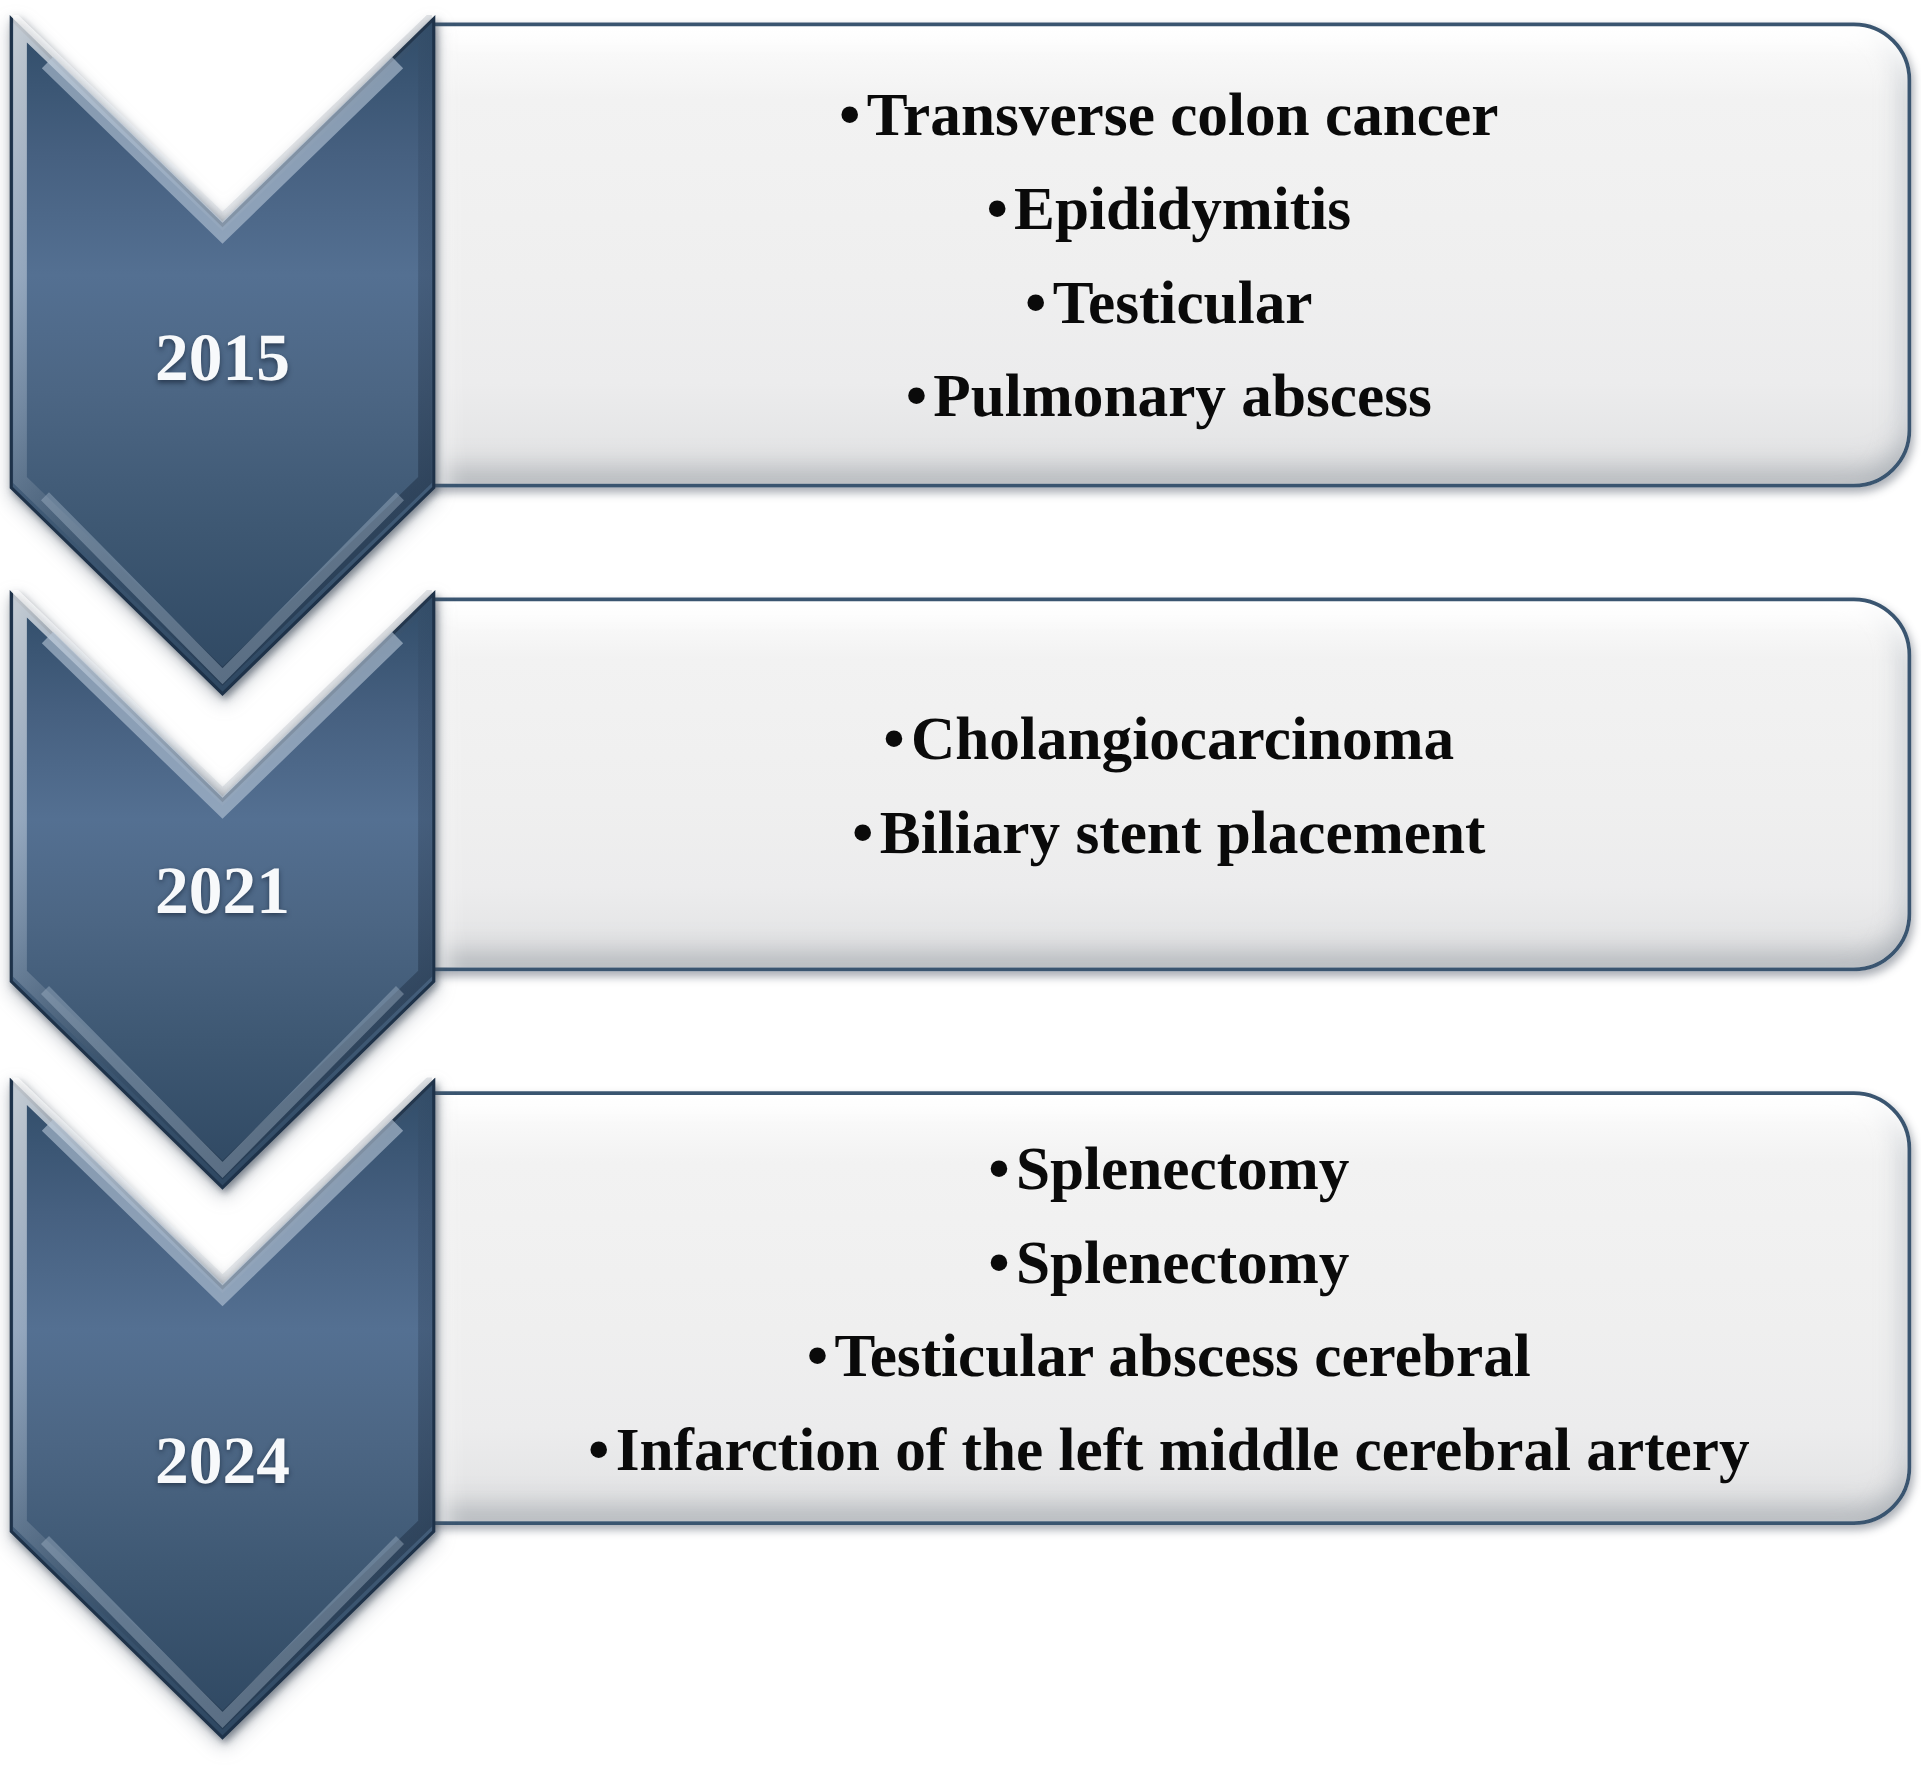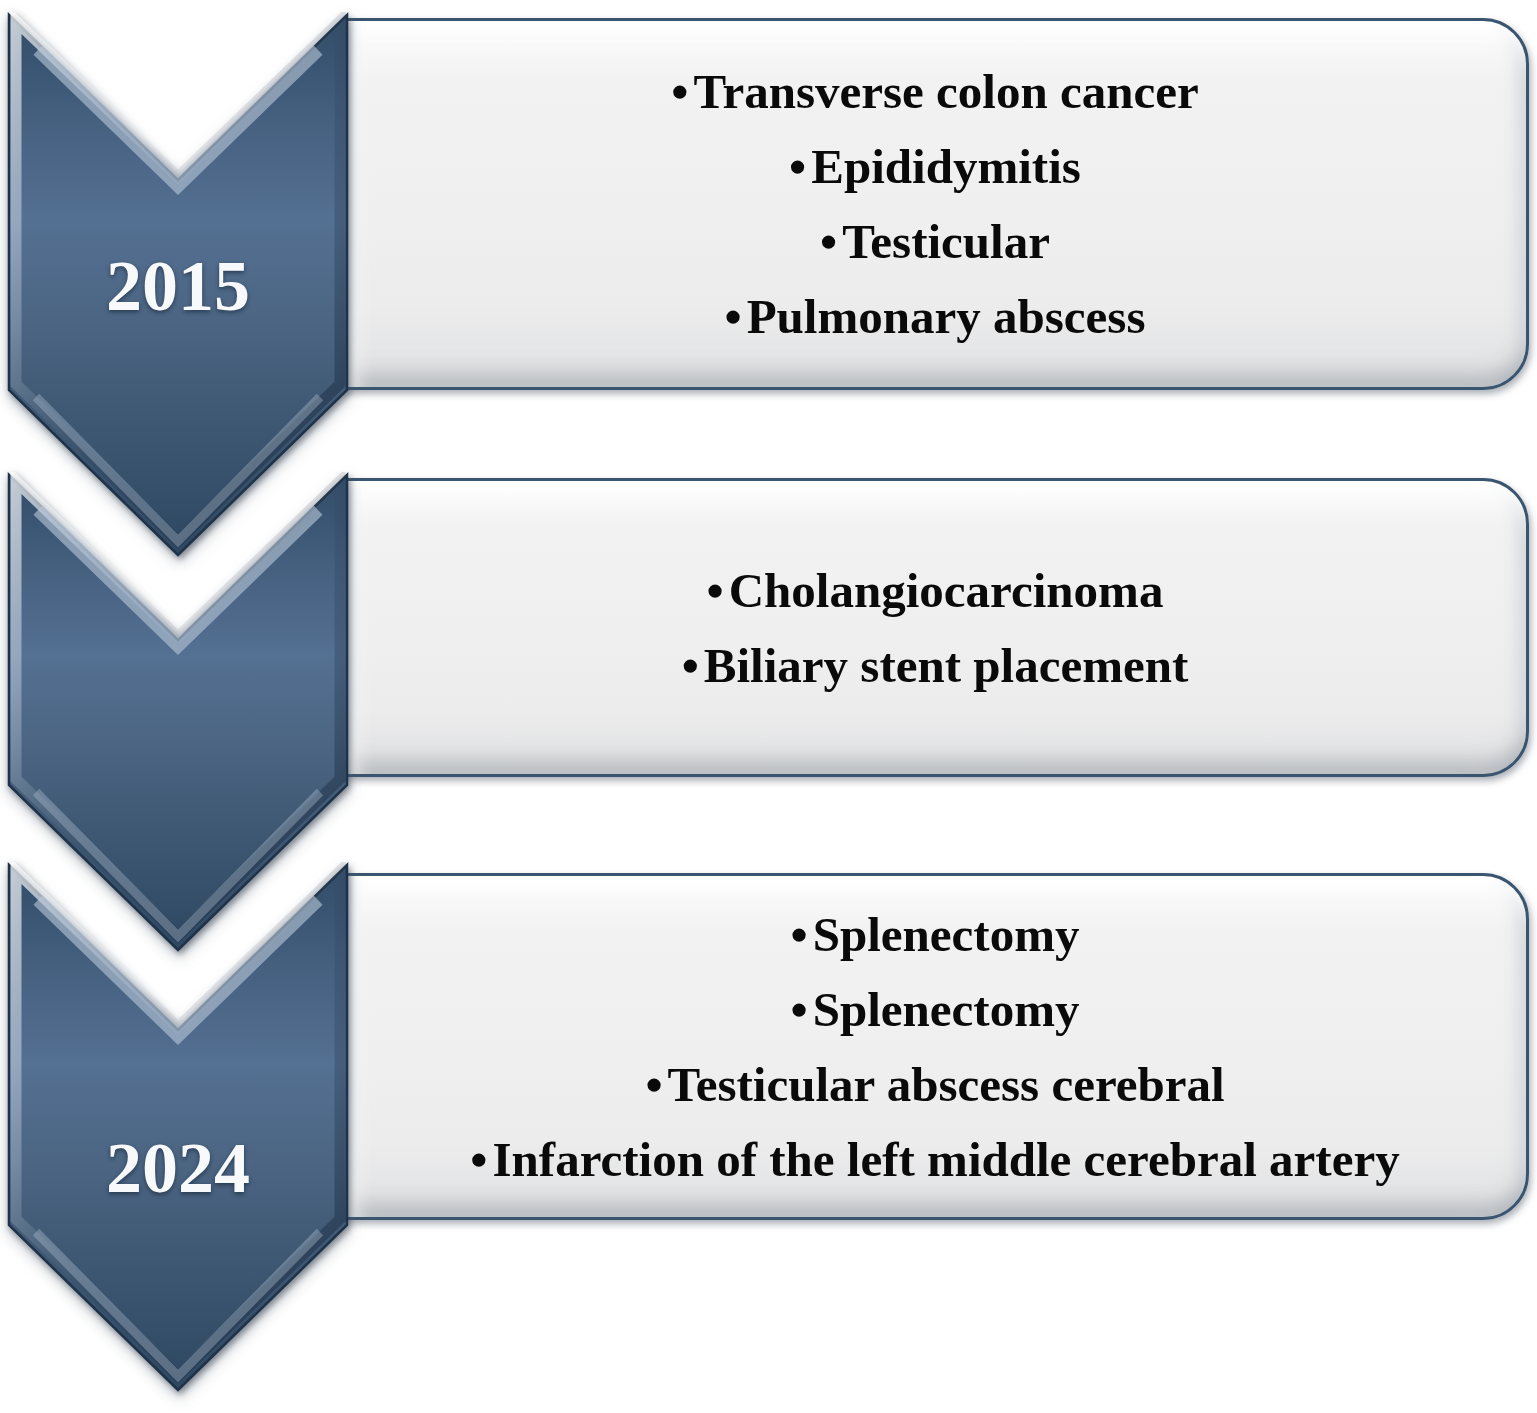--- a/index.html
+++ b/index.html
@@ -50,21 +50,21 @@
   #chev2{top:472px;height:485px;}
   #chev3{top:862px;height:535px;}
   .chev-outer{fill:url(#gBody);stroke:#1e3249;stroke-width:2.5;stroke-linejoin:miter;}
   .chev-rim{fill:none;stroke:url(#gBevel);stroke-width:11;stroke-linejoin:miter;}
   .chev-hl{fill:none;stroke:#b9c8d8;stroke-width:13;opacity:.6;stroke-linejoin:miter;}
   .chev-hl2{fill:none;stroke:#a9bccd;stroke-width:9;opacity:.4;stroke-linejoin:miter;}
 
   .year{
     position:absolute;left:6px;width:344px;
     text-align:center;
-    font-weight:700;font-size:72px;line-height:80px;
+    font-weight:700;font-size:54px;line-height:80px;
     color:#f7f9fb;
     text-shadow:0 2px 4px rgba(12,24,40,.55);
   }
   #year1{top:246px;}
   #year2{top:672px;}
   #year3{top:1128px;}
 </style>
 </head>
 <body>
 
@@ -126,20 +126,21 @@
       <span>Biliary stent placement</span>
     </div>
   </div>
 
   <svg class="chev" id="chev2" viewBox="0 0 344 485">
     <polygon class="chev-outer" points="3,3 172,168 341,3 341,313 172,478 3,313"></polygon>
     <polygon class="chev-rim" points="10,9 172,165 334,9 334,307 172,464 10,307"></polygon>
     <polyline class="chev-hl" points="32,38 172,174 312,38"></polyline>
     <polyline class="chev-hl2" points="30,320 172,464 314,320"></polyline>
   </svg>
+  <div class="year" id="year2">2021</div>
 
   <div class="box" id="box3">
     <div class="line">
       <span class="bullet">•</span>
       <span>Splenectomy</span>
     </div>
     <div class="line">
       <span class="bullet">•</span>
       <span>Splenectomy</span>
     </div>

